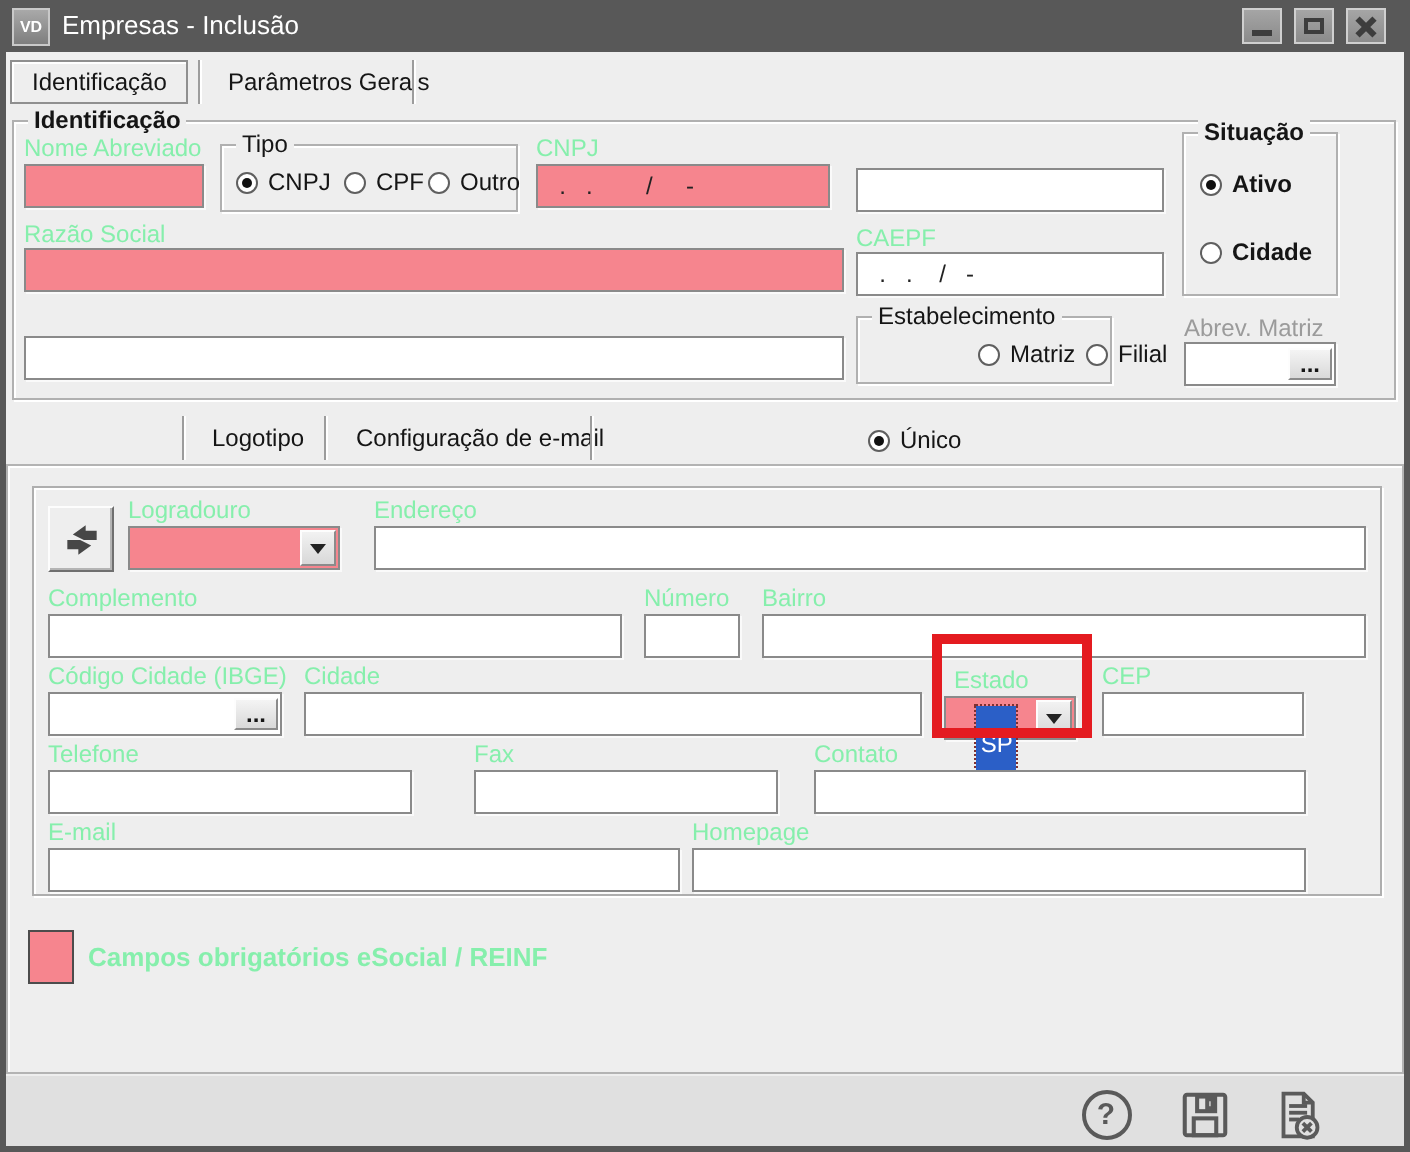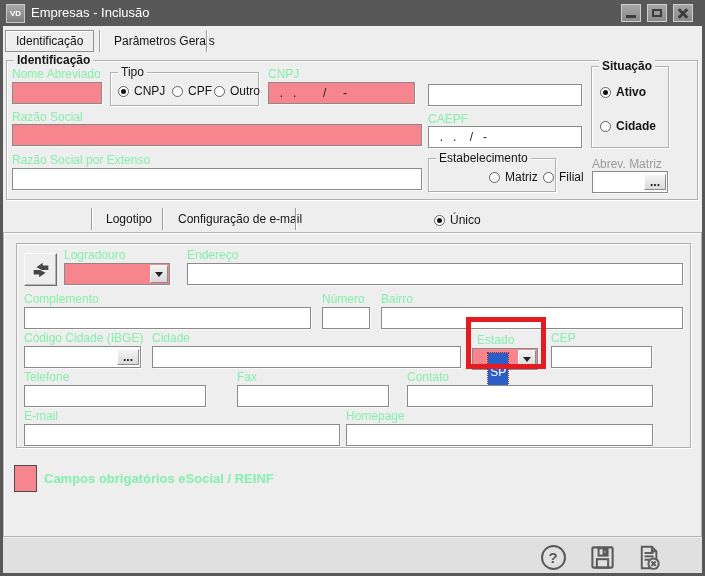--- a/index.html
+++ b/index.html
@@ -120,21 +120,20 @@
       <span class="radio"></span>
       <span>Cidade</span>
     </div>
 
   <div class="lbl" style="left:12px;top:110px;">Razão Social</div>
   <input class="field pink" style="left: 12px; top: 124px; width: 410px; height: 22px;" value="">
 
   <div class="lbl" style="left:428px;top:112px;">CAEPF</div>
   <input class="field" style="left: 428px; top: 126px; width: 154px; height: 22px;" value="  .   .    /   -">
 
-  <div class="lbl" style="left:12px;top:153px;">Razão Social por Extenso</div>
   <input class="field" style="left: 12px; top: 168px; width: 410px; height: 22px;" value="">
 
   <div class="groupbox" style="left:428px;top:158px;width:128px;height:34px;">
     <span class="gtitle">Estabelecimento</span>
   </div>
   <div class="radio-item" style="left:434px;top:170px;margin-top:43px;">
       <span class="radio checked"></span>
       <span>Único</span>
     </div>
   <div class="radio-item" style="left:489px;top:170px;">

